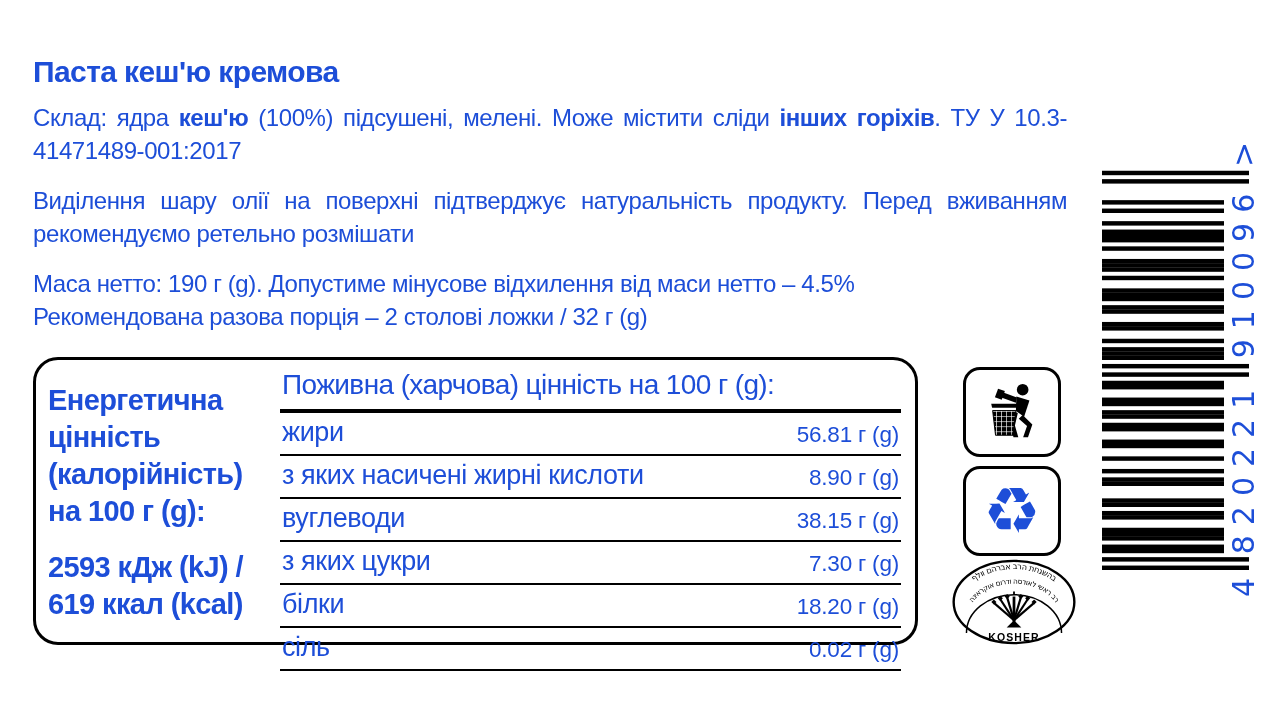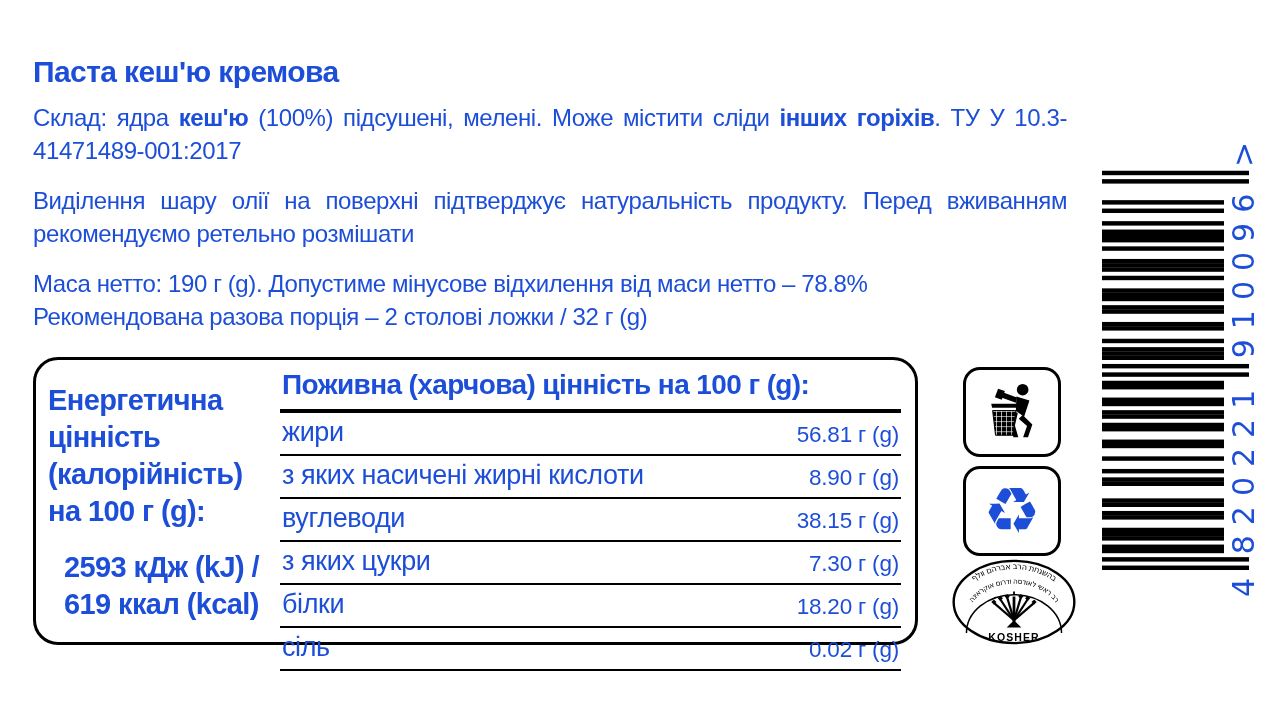--- a/index.html
+++ b/index.html
@@ -13,23 +13,23 @@
   .para{font-size:24px;line-height:33px;margin:0 0 17px 0;}
   .just{text-align:justify;}
   .b{font-weight:bold;}
   
   .nutri-box{
     position:absolute;left:33px;top:357px;width:885px;height:288px;
     border:3px solid #000;border-radius:25px;display:flex;box-sizing:border-box;background:#fff;
   }
   .energy-cell{width:236px;padding:22px 2px 0 12px;box-sizing:border-box;font-weight:bold;}
   .energy-line{font-size:29px;line-height:37px;letter-spacing:-0.6px;}
-  .energy-values{margin-top:19px;margin-left:16px;}
+  .energy-values{margin-top:19px;}
   .nutri-right{flex:1;padding:2px 14px 0 8px;box-sizing:border-box;}
-  .nut-header{font-size:28px;font-weight:bold;padding:7px 0 8px 2px;border-bottom:4px solid #000;letter-spacing:-0.6px;}
+  .nut-header{font-size:28px;font-weight:normal;padding:7px 0 8px 2px;border-bottom:4px solid #000;letter-spacing:-0.6px;}
   .nut-row{display:flex;align-items:flex-end;border-bottom:2px solid #000;padding:4px 2px 6px 2px;gap:32px;}
   .nut-label{font-size:27px;}
   .nut-value{margin-left:auto;font-size:22.5px;letter-spacing:-0.2px;}
   
   .icons-col{position:absolute;left:963px;top:367px;width:100px;}
   .icon-box{
     width:92px;height:84px;border:3.5px solid #000;border-radius:17px;background:#fff;
     display:flex;align-items:center;justify-content:center;margin-bottom:9px;box-sizing:content-box;
   }
   .recycle-glyph{font-family:"DejaVu Sans",sans-serif;font-size:64px;line-height:1;letter-spacing:0;}
@@ -54,21 +54,21 @@
 <div class="page">
 
   <div class="content">
     <h1 class="product-title">Паста кеш'ю кремова</h1>
 
     <p class="para just"><span>Склад: ядра </span><span class="b">кеш'ю</span><span> (100%) підсушені, мелені. Може містити сліди </span><span class="b">інших горіхів</span><span>. ТУ У 10.3-41471489-001:2017</span></p>
 
     <p class="para just">Виділення шару олії на поверхні підтверджує натуральність продукту. Перед вживанням рекомендуємо ретельно розмішати</p>
 
     <div class="para">
-      <div>Маса нетто: 190 г (g). Допустиме мінусове відхилення від маси нетто – 78.8%</div>
+      <div>Маса нетто: 190 г (g). Допустиме мінусове відхилення від маси нетто – 4.5%</div>
       <div>Рекомендована разова порція – 2 столові ложки / 32 г (g)</div>
     </div>
   </div>
 
   <div class="nutri-box">
     <div class="energy-cell">
       <div class="energy-line">Енергетична</div>
       <div class="energy-line">цінність</div>
       <div class="energy-line">(калорійність)</div>
       <div class="energy-line">на 100 г (g):</div>

